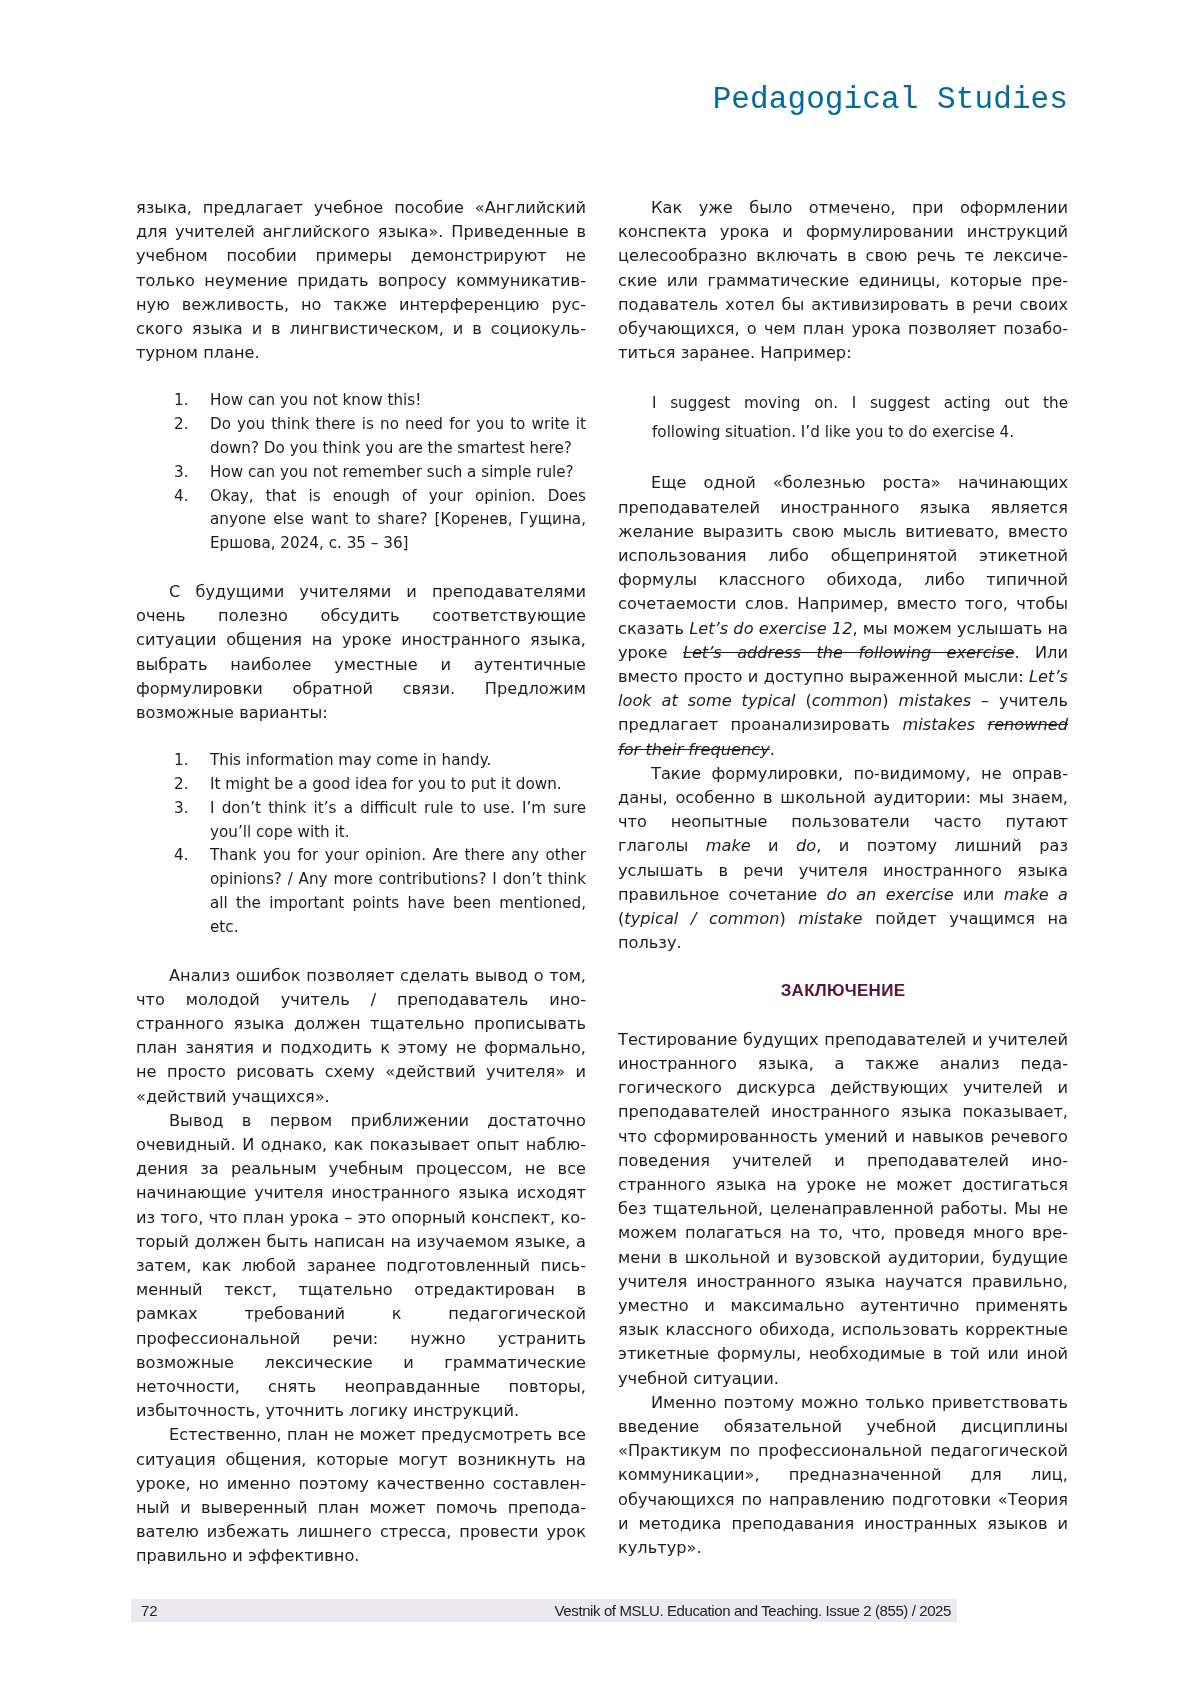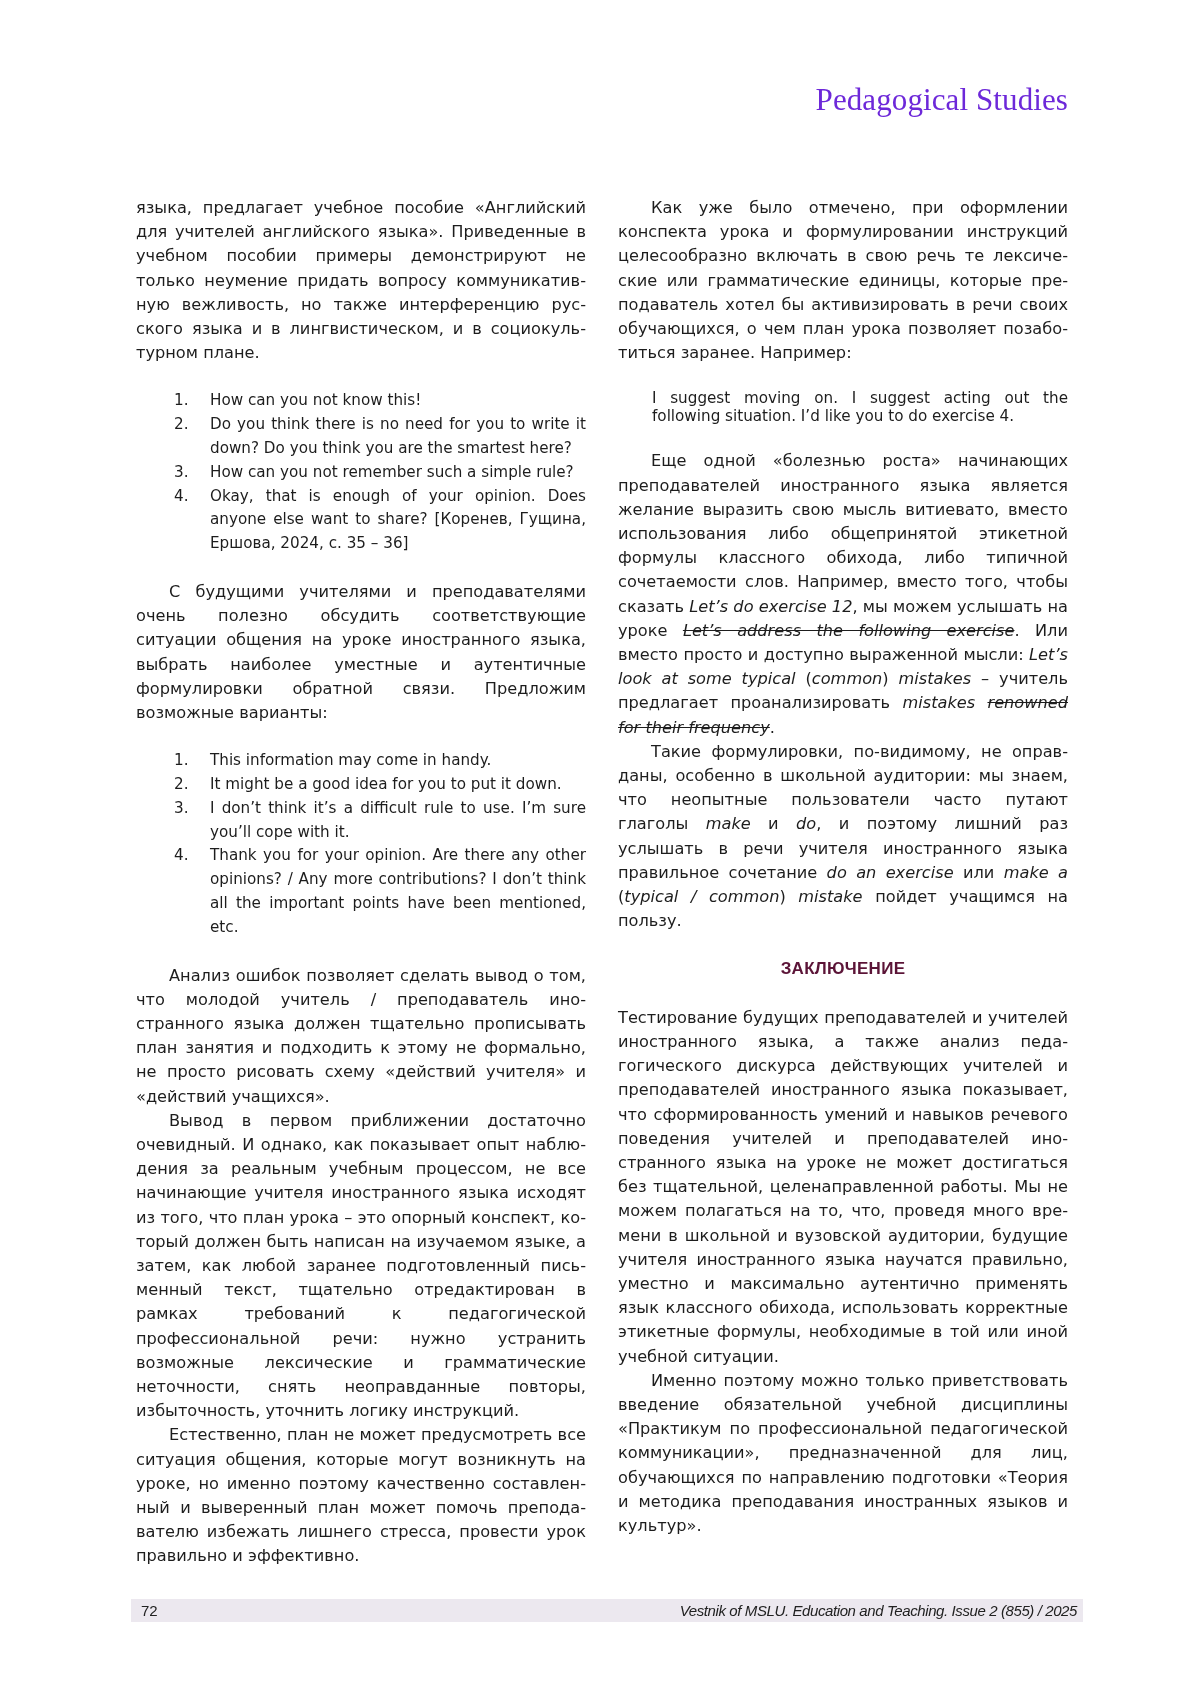--- a/index.html
+++ b/index.html
@@ -1,33 +1,33 @@
 <!DOCTYPE html>
 <html><head>
   <meta charset="utf-8">
   <style>
     html, body { margin: 0; padding: 0; background: #ffffff; }
     body { width: 1200px; height: 1697px; position: relative; overflow: hidden; font-family: "DejaVu Sans", sans-serif; color: #1d1d1d; }
-    .running-head { position: absolute; top: 82px; right: 132px; font-family: Liberation Serif, serif; font-size: 31px; color: #6d28d9; letter-spacing: 0.1px; }
+    .running-head { position: absolute; top: 82px; right: 132px; font-family: Liberation Mono, monospace; font-size: 31px; color: #0369a1; letter-spacing: 0.1px; }
     .col { position: absolute; top: 196px; width: 450px; font-size: 16.2px; line-height: 24.2px; }
     .col.left { left: 136px; }
     .col.right { left: 618px; }
     p { margin: 0; text-align: justify; }
     p.indent { text-indent: 33px; }
     .gap { height: 24px; }
     ol { margin: 0; padding: 0; list-style: none; font-size: 15.2px; line-height: 23.8px; }
     ol li { position: relative; padding-left: 36px; margin-left: 38px; text-align: justify; }
     ol li .num { position: absolute; left: 0; top: 0; }
-    .example { font-size: 15.2px; line-height: 18px; margin-left: 34px; text-align: justify; }
+    .example { font-size: 15.2px; line-height: 29px; margin-left: 34px; text-align: justify; }
     .section-heading { font-family: "Liberation Sans", sans-serif; font-weight: bold; font-size: 17px; color: #5b1437; margin: 0; letter-spacing: 0.3px; text-align: center; }
     em { font-style: italic; }
     s { text-decoration: line-through; }
-    .footer { position: absolute; left: 131px; width: 952px; top: 1599px; height: 23px; background: #ece8ef; font-family: "Liberation Sans", sans-serif; font-size: 15px; line-height: 23px; color: #222; }
+    .footer { position: absolute; left: 131px; width: 826px; top: 1599px; height: 23px; background: #ece8ef; font-family: "Liberation Sans", sans-serif; font-size: 15px; line-height: 23px; color: #222; }
     .footer .page-num { position: absolute; left: 10px; top: 0; }
-    .footer .journal { position: absolute; right: 6px; top: 0; font-style: italic; letter-spacing: -0.4px; }
+    .footer .journal { position: absolute; right: 6px; top: 0; letter-spacing: -0.4px; }
   </style>
 </head>
 <body>
 
 <div class="running-head">Pedagogical Studies</div>
 
 <div class="col left">
   <p>языка, предлагает учебное пособие «Английский для учителей английского языка». Приведенные в учебном пособии примеры демонстрируют не только неумение придать вопросу коммуникатив­ную вежливость, но также интерференцию рус­ского языка и в лингвистическом, и в социокуль­турном плане.</p>
   <div class="gap"></div>
   <ol>

